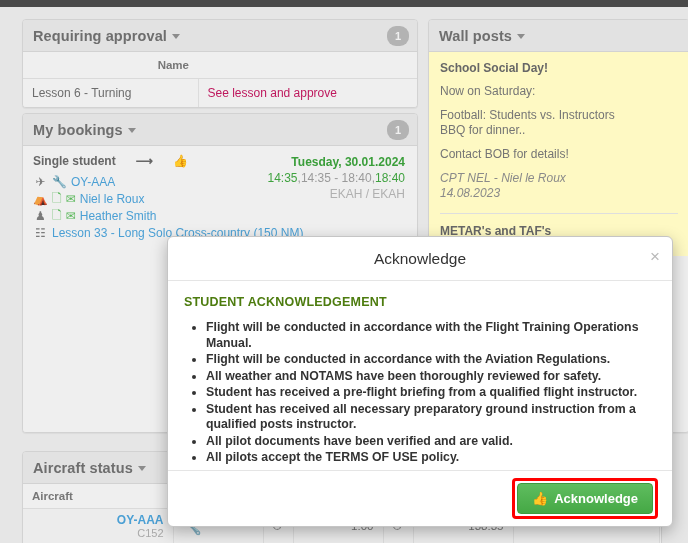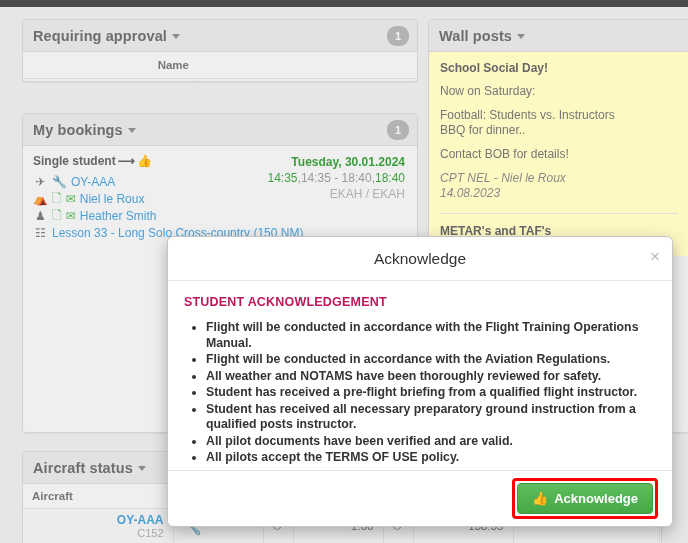--- a/index.html
+++ b/index.html
@@ -65,29 +65,29 @@
     padding: 7px 9px; border-bottom: 1px solid #dadada;
   }
   table.dash td {
     font-size: 12px; color: #6d6d6d; padding: 7px 9px;
     border-bottom: 1px solid #dcdcdc; border-right: 1px solid #dcdcdc;
   }
   table.dash td:last-child { border-right: none; }
   .link { color: #be185d; text-decoration: none; }
 
   
-  #panel-approval { left: 22px; top: 12px; width: 396px; height: 63px; }
+  #panel-approval { left: 22px; top: 12px; width: 396px; height: 89px; }
   #panel-approval td.col1 { width: 175px; }
 
   
   #panel-bookings { left: 22px; top: 106px; width: 396px; height: 320px; }
   .booking-body { padding: 8px 10px 10px 10px; position: relative; height: 100%; background:#efefef;}
   .booking-type {
     font-size: 12px; font-weight: bold; color: #666; display: flex;
-    align-items: center; gap: 2px;
+    align-items: center; gap: 20px;
   }
   .booking-when {
     position: absolute; right: 12px; top: 8px; text-align: right;
     line-height: 16px;
   }
   .when-date { font-size: 12px; font-weight: bold; color: #3a9e3a; }
   .when-times { font-size: 12px; color: #9a9a9a; }
   .t-green { color: #3fa23f; }
   .when-places { font-size: 12px; color: #b0b0b0; }
   .booking-rows { margin-top: 6px; }
@@ -139,21 +139,21 @@
     position: relative; height: 44px; border-bottom: 1px solid #e5e5e5;
     display: flex; align-items: center; justify-content: center;
   }
   .modal-title { font-size: 15.5px; color: #333; }
   .modal-close {
     position: absolute; right: 12px; top: 11px;
     font-size: 17px; color: #b9b9b9; cursor: pointer;
     background: none; border: none; line-height: 1; font-family: "Liberation Sans", sans-serif;
   }
   .modal-body { padding: 14px 16px 10px 16px; }
-  .ack-heading { font-size: 12.5px; font-weight: bold; color: #be185d; margin-bottom: 11px; letter-spacing: 0.2px;}
+  .ack-heading { font-size: 12.5px; font-weight: bold; color: #4d7c0f; margin-bottom: 11px; letter-spacing: 0.2px;}
   .ack-list { list-style: disc; margin: 0 0 0 22px; padding: 0; }
   .ack-list li {
     font-size: 12.3px; font-weight: bold; color: #333;
     line-height: 15.5px; margin-bottom: 1px;
   }
   .modal-footer {
     position: absolute; bottom: 0; left: 0; right: 0;
     height: 56px; border-top: 1px solid #e5e5e5;
     display: flex; align-items: center; justify-content: flex-end;
     padding: 0 14px;

